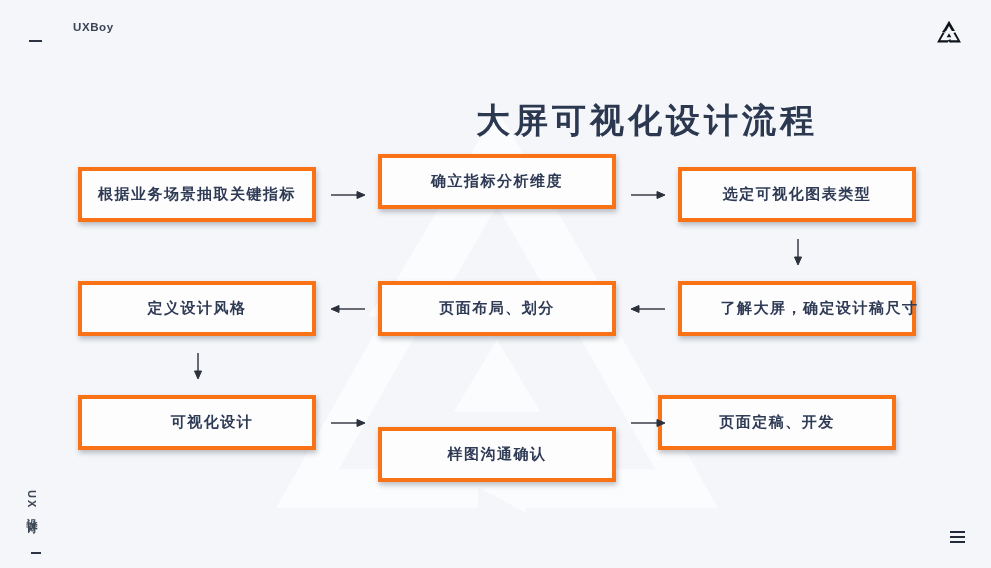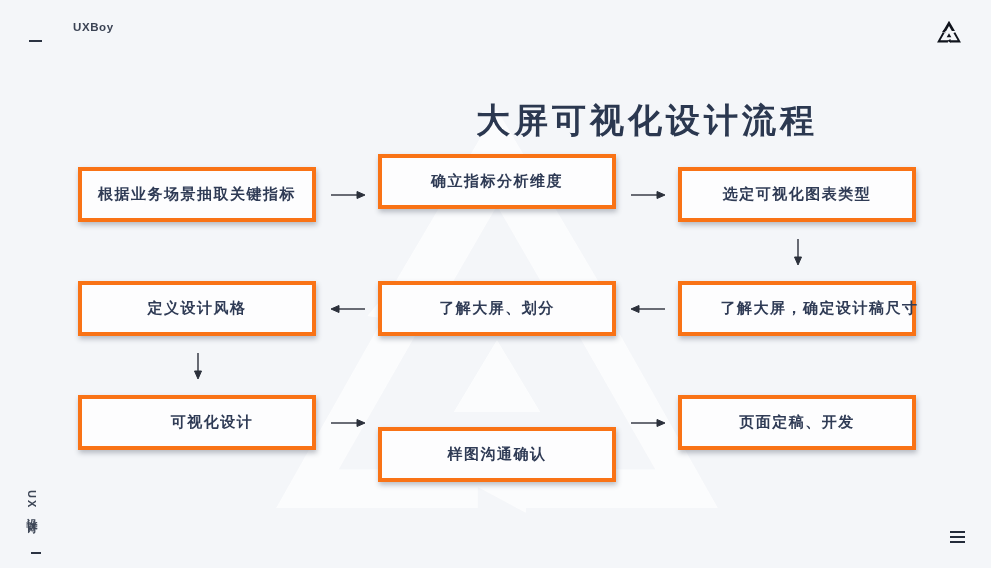--- a/index.html
+++ b/index.html
@@ -72,26 +72,26 @@
       </svg>
   </div>
 
   <div class="title">大屏可视化设计流程</div>
 
   <div class="flow-box" style="left:78px;top:167px;">根据业务场景抽取关键指标</div>
   <div class="flow-box" style="left:378px;top:154px;">确立指标分析维度</div>
   <div class="flow-box" style="left:678px;top:167px;">选定可视化图表类型</div>
 
   <div class="flow-box" style="left:78px;top:281px;">定义设计风格</div>
-  <div class="flow-box" style="left:378px;top:281px;">了解大屏、划分</div>
+  <div class="flow-box" style="left:378px;top:281px;">页面布局、划分</div>
   <div class="flow-box" style="left:678px;top:281px;padding-left:45px;">了解大屏，确定设计稿尺寸</div>
 
   <div class="flow-box" style="left:78px;top:395px;padding-left:30px;">可视化设计</div>
   <div class="flow-box" style="left:378px;top:406px;margin-top:21px;">样图沟通确认</div>
-  <div class="flow-box" style="left:678px;top:395px;">页面定稿、开发</div>
+  <div class="flow-box" style="left:658px;top:395px;">页面定稿、开发</div>
 
   <div class="arrow" style="left:330px;top:190px;">
     <svg width="36" height="10">
         <line x1="1" y1="5" x2="28" y2="5" stroke-width="1.4"></line>
         <polygon points="27,1.5 35,5 27,8.5"></polygon>
       </svg>
   </div>
   <div class="arrow" style="left:630px;top:190px;">
     <svg width="36" height="10">
         <line x1="1" y1="5" x2="28" y2="5" stroke-width="1.4"></line>

